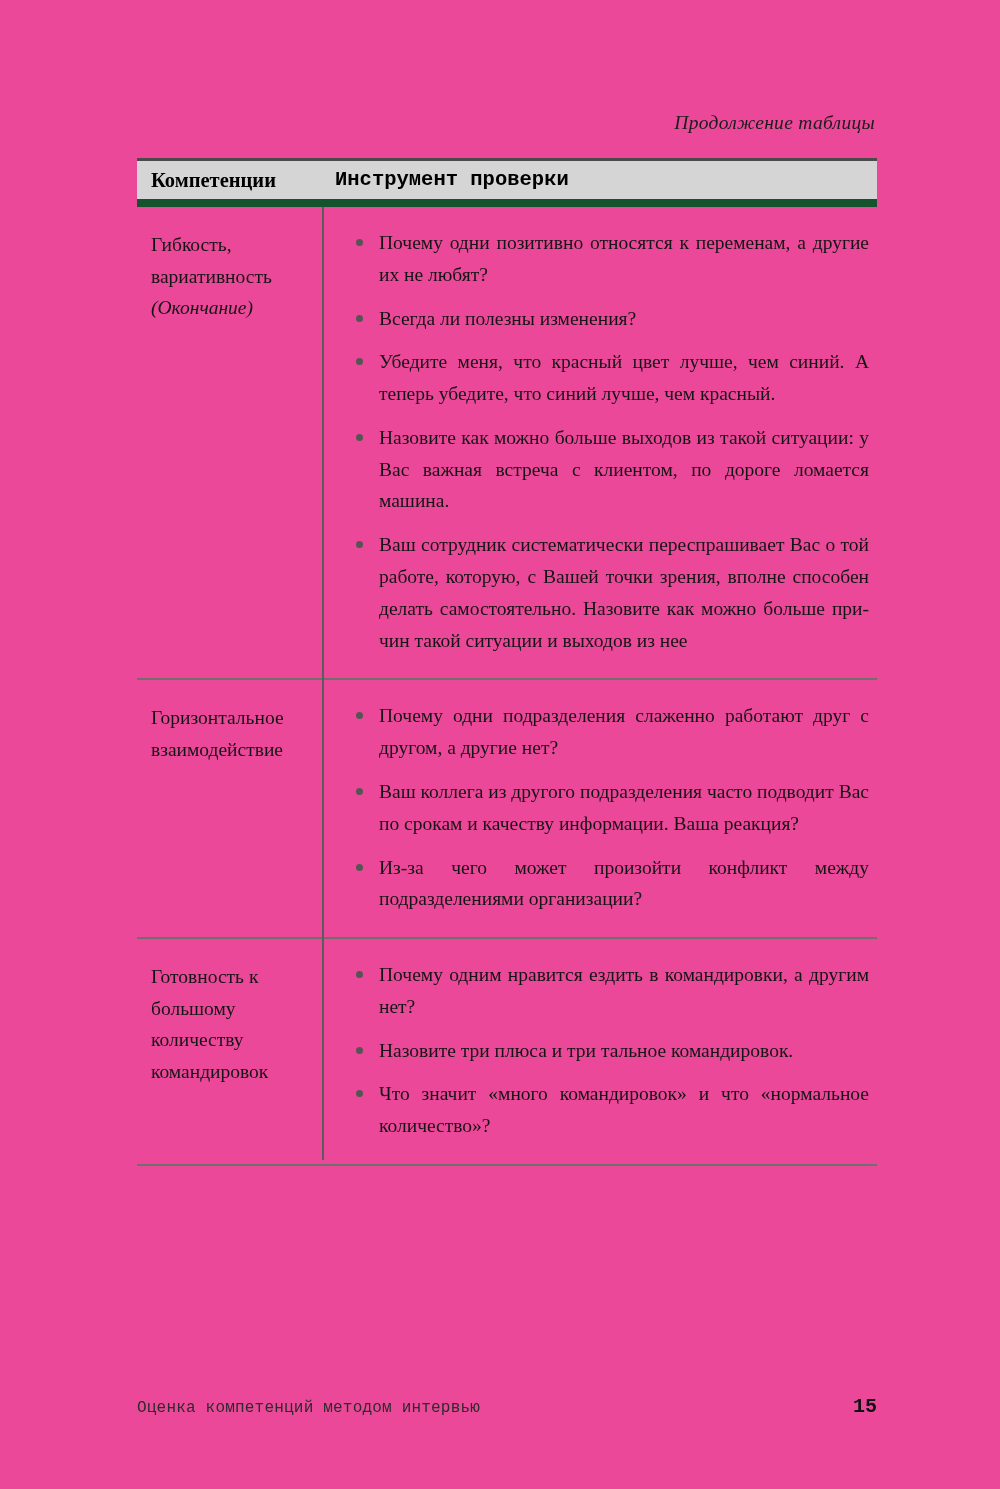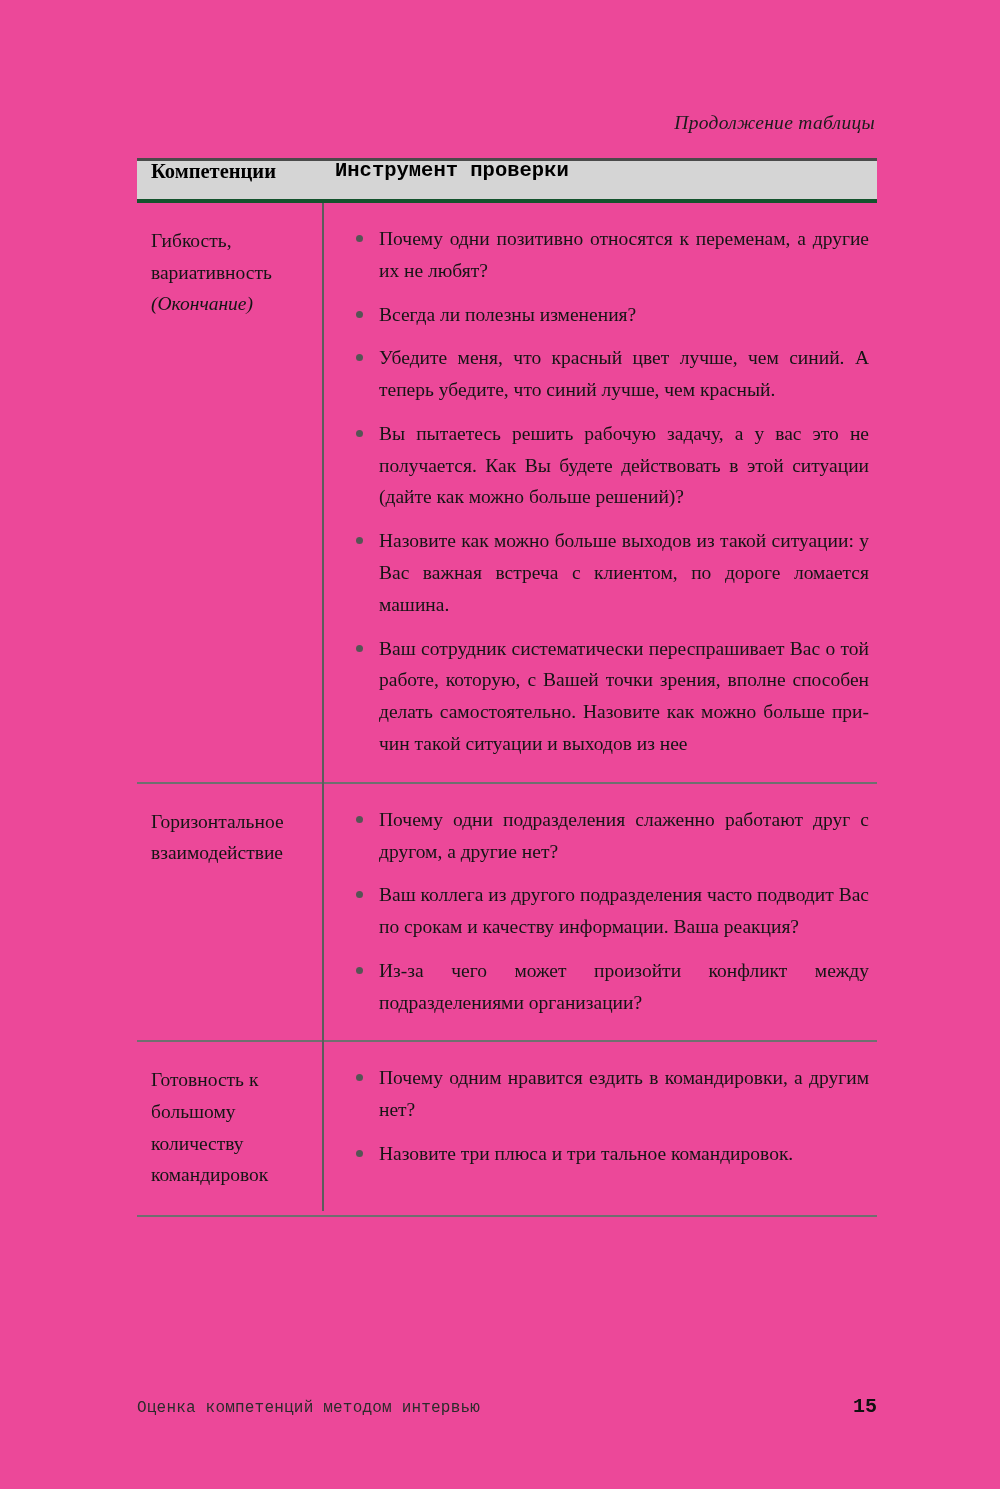--- a/index.html
+++ b/index.html
@@ -40,23 +40,23 @@
     position: absolute;
     top: 158px;
     left: 137px;
     width: 740px;
   }
 
   .table-head {
     display: flex;
     background: #d5d5d5;
     border-top: 3px solid #4a4a4a;
-    border-bottom: 4px solid #14532d;
+    border-bottom: 8px solid #14532d;
     height: 38px;
-    align-items: flex-start;
+    align-items: center;
   }
   .th {
     font-weight: bold;
     font-size: 20.5px;
     line-height: 1;
     color: #000;
   }
   .th-competency {
     width: 185px;
     padding-left: 14px;
@@ -184,21 +184,20 @@
       <div class="row">
         <div class="cell-competency">
           <span>Гибкость, вариативность</span>
           <span class="cont">(Окончание)</span>
         </div>
         <div class="cell-tool">
           <ul class="qlist">
             <li>Почему одни позитивно относятся к переме­нам, а другие их не любят?</li>
             <li>Всегда ли полезны изменения?</li>
             <li>Убедите меня, что красный цвет лучше, чем синий. А теперь убедите, что синий лучше, чем красный.</li>
-            <li>Вы пытаетесь решить рабочую задачу, а у вас это не получается. Как Вы будете действовать в этой ситуации (дайте как можно больше решений)?</li>
             <li>Назовите как можно больше выходов из такой ситуации: у Вас важная встреча с клиентом, по дороге ломается машина.</li>
             <li>Ваш сотрудник систематически переспра­шивает Вас о той работе, которую, с Вашей точки зрения, вполне способен делать само­стоятельно. Назовите как можно больше при­чин такой ситуации и выходов из нее</li>
           </ul>
         </div>
       </div>
 
       <div class="row">
         <div class="cell-competency">
           <span>Горизон­тальное взаимо­действие</span>
         </div>
@@ -212,20 +211,21 @@
       </div>
 
       <div class="row">
         <div class="cell-competency">
           <span>Готовность к большому количеству командировок</span>
         </div>
         <div class="cell-tool">
           <ul class="qlist">
             <li>Почему одним нравится ездить в команди­ровки, а другим нет?</li>
             <li>Назовите три плюса и три тальное команди­ровок.</li>
+            <li>Что значит «много командировок» и что «нор­мальное количество»?</li>
           </ul>
         </div>
       </div>
 
     </div>
   </div>
 
   <div class="footer">
     <div class="footer-title">Оценка компетенций методом интервью</div>
     <div class="footer-page">15</div>

